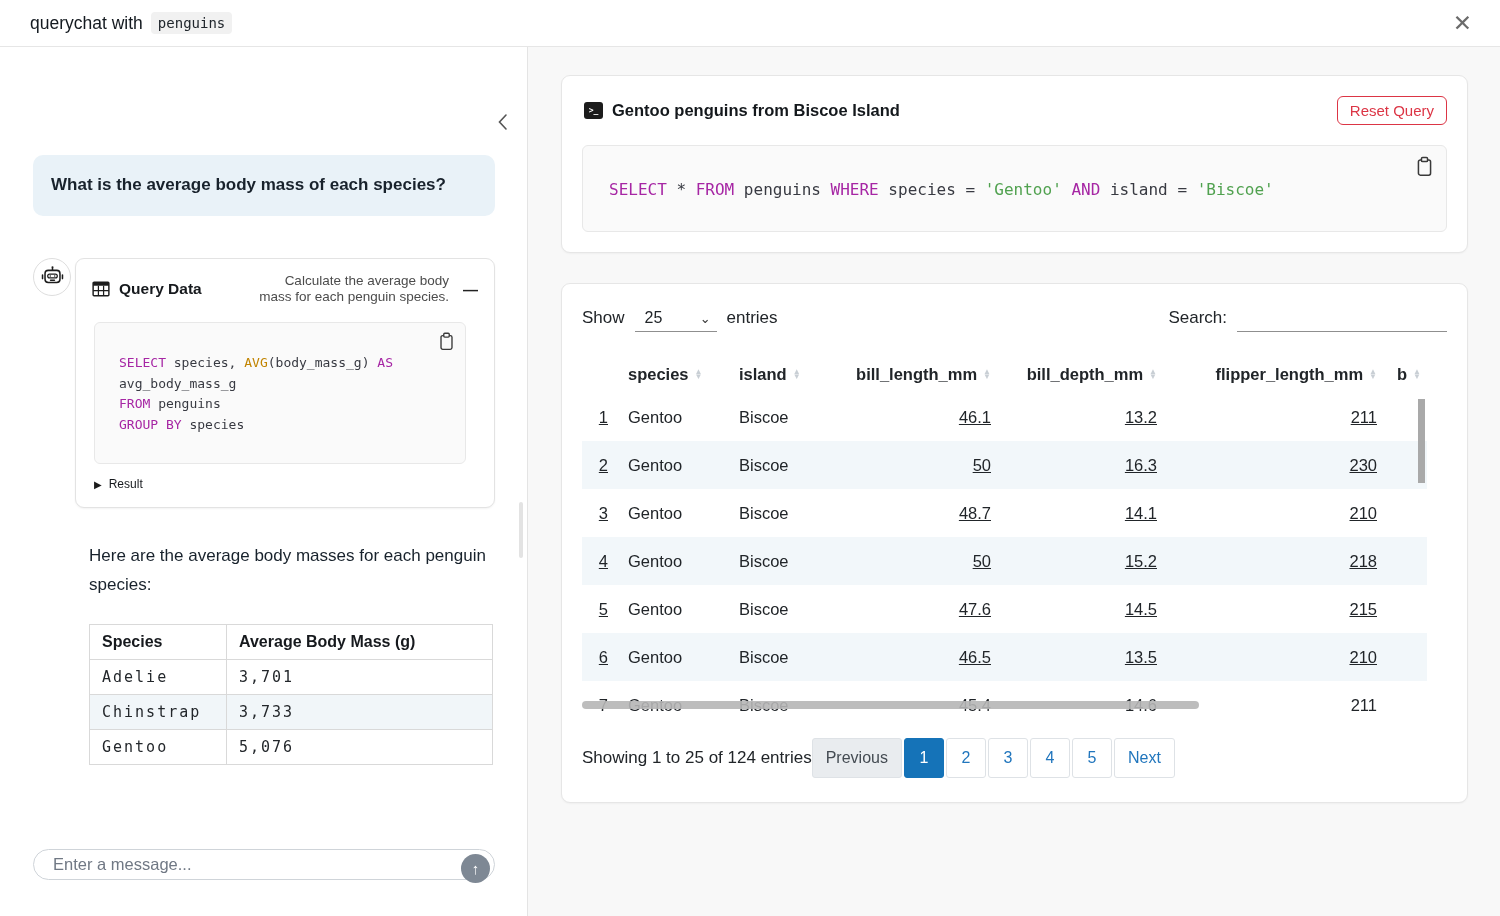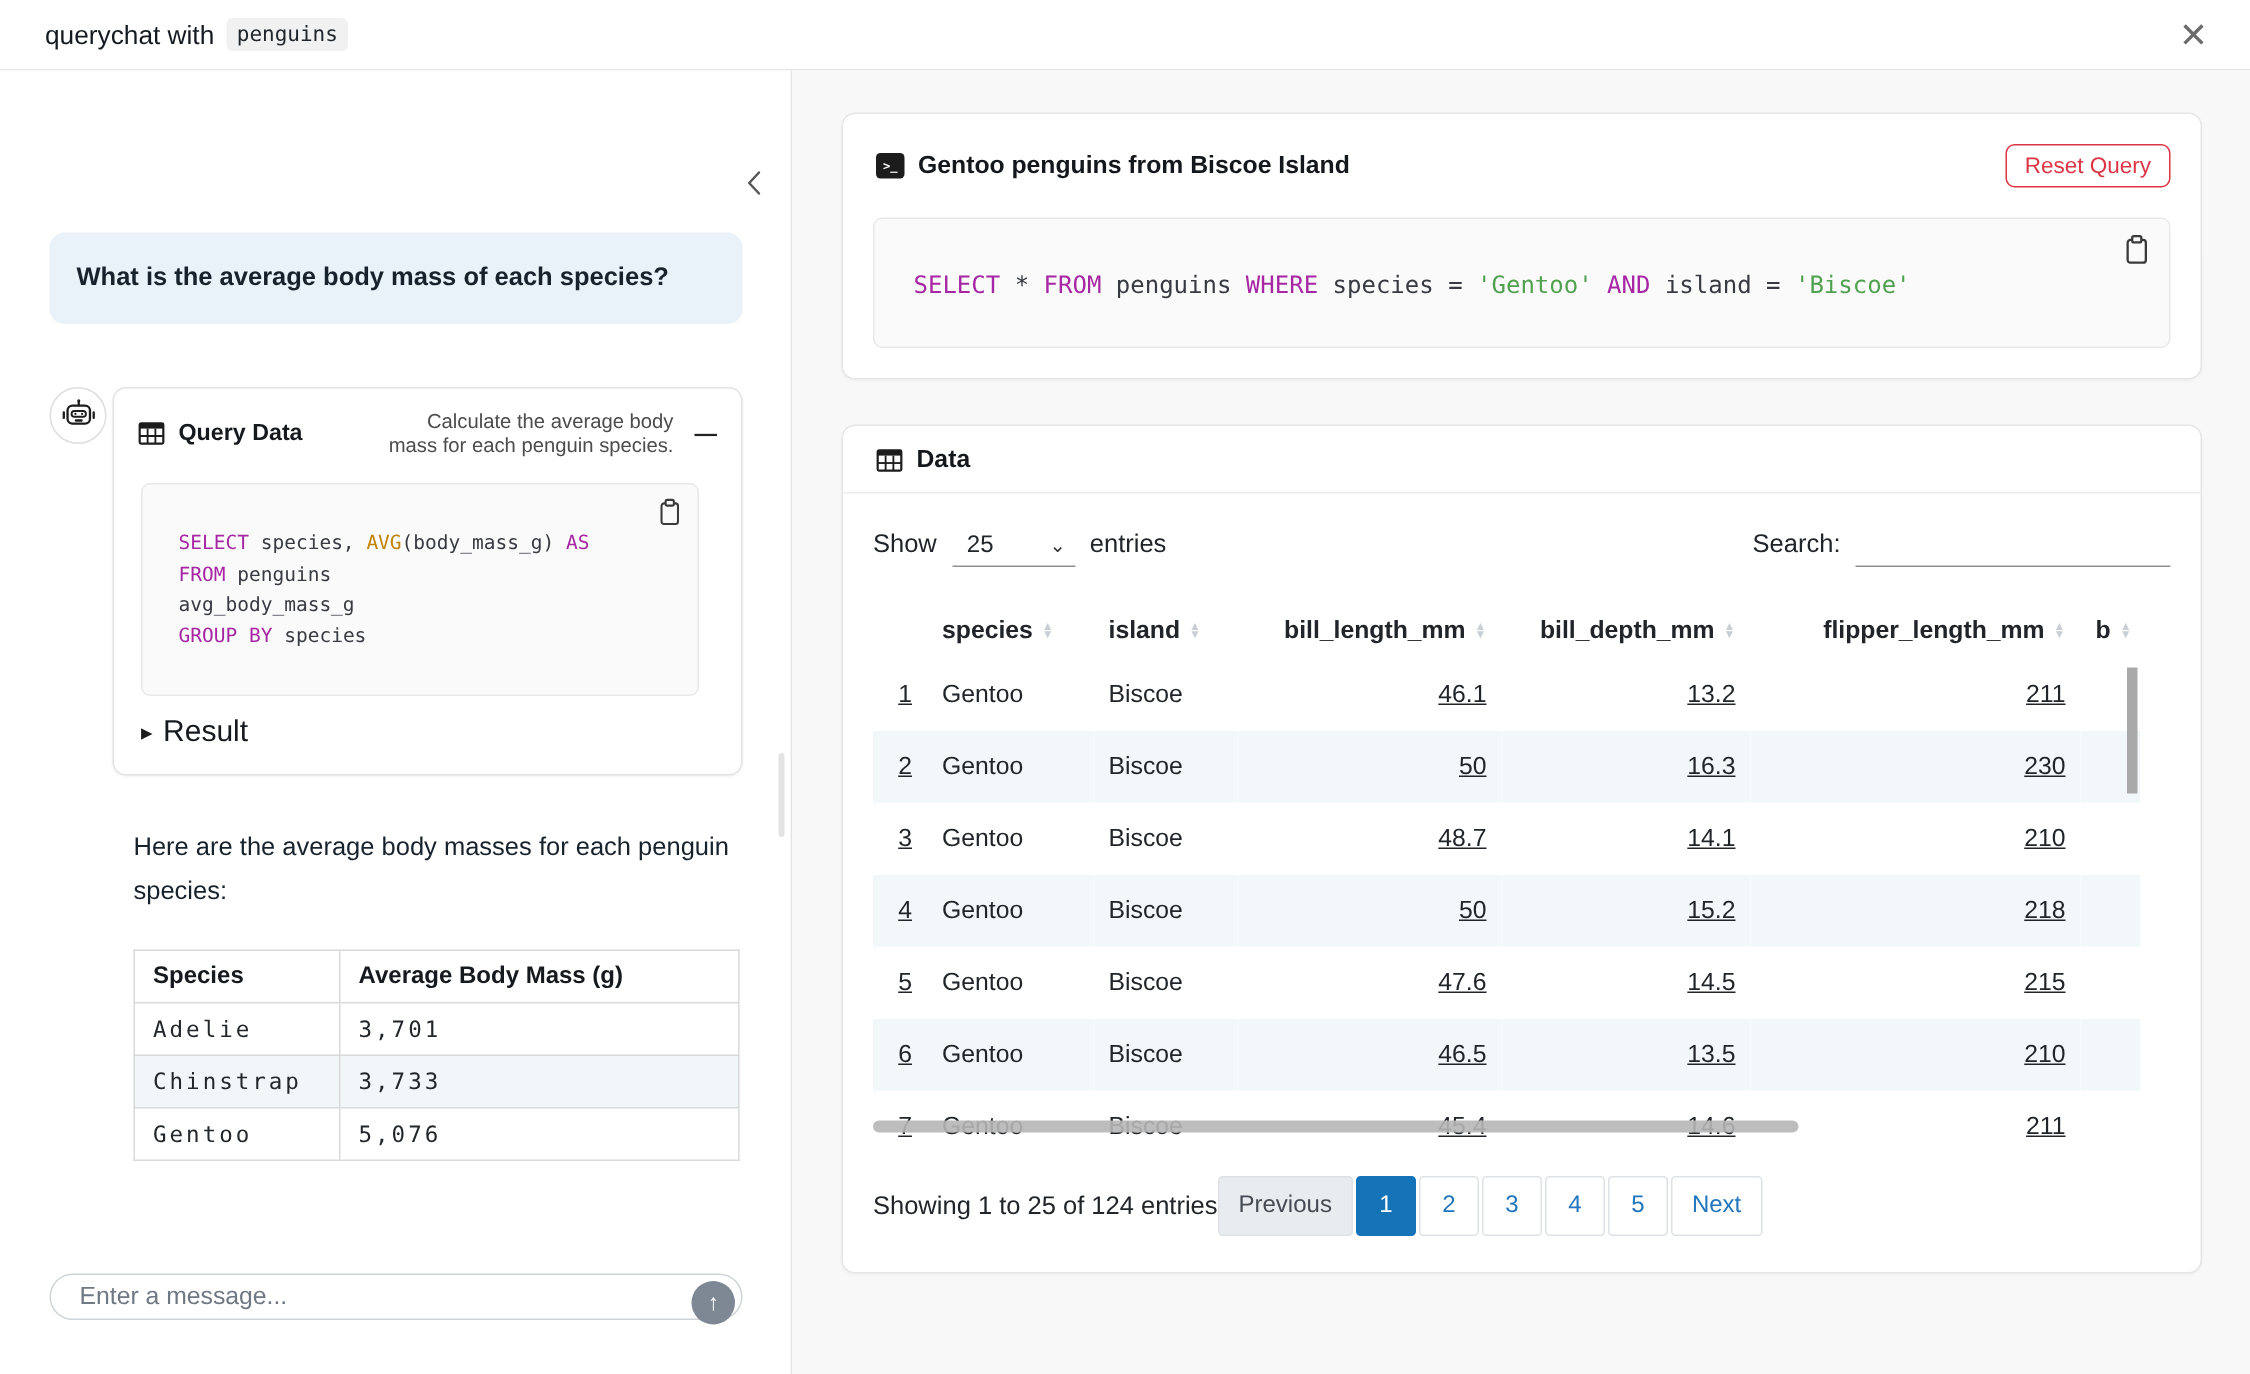--- a/index.html
+++ b/index.html
@@ -32,21 +32,21 @@
   .tool-title { font-size:15.5px; font-weight:700; color:#16191d; }
   .tool-subtitle { flex:1; text-align:right; font-size:13.5px; color:#4c4c4c; line-height:1.25; max-width:200px; margin-left:auto; }
   .minus-btn { background:none; border:none; cursor:pointer; font-size:15px; font-weight:700; color:#222; margin-left:12px; padding:2px; }
   .code-block { background:#fafafa; border:1px solid #e8e8e8; border-radius:6px; position:relative; font-family:"DejaVu Sans Mono", monospace; color:#383a42; }
   .code-block.small { margin:10px 28px 0 18px; padding:30px 4px 28px 24px; font-size:13px; line-height:1.58; }
   .code-line { white-space:pre; }
   .copy-btn { position:absolute; top:9px; right:10px; background:none; border:none; cursor:pointer; color:#3a3a3a; line-height:0; }
   .tok-kw { color:#a626a4; } .tok-fn { color:#c18401; } .tok-str { color:#50a14f; } .tok-pl { color:#383a42; }
   .result-toggle { display:flex; align-items:center; gap:7px; padding:13px 16px 16px 18px; cursor:pointer; }
   .result-marker { font-size:10px; color:#1b1b1b; }
-  .result-label { font-size:20px; color:#16191d; }
+  .result-label { font-size:12px; color:#16191d; }
 
   .answer-text { margin:34px 0 0 56px; font-size:17px; line-height:1.68; color:#18222c; max-width:404px; }
   .answer-table { margin:24px 0 0 56px; border-collapse:collapse; width:404px; }
   .answer-table th { font-size:16px; font-weight:700; text-align:left; padding:8px 12px; border:1px solid #d9d9d9; color:#16191d; }
   .answer-table td { font-family:"DejaVu Sans Mono", monospace; font-size:15px; letter-spacing:2px; padding:8px 12px; border:1px solid #d9d9d9; color:#23272b; }
   .answer-table th:first-child, .answer-table td:first-child { width:137px; }
   .answer-table tbody tr:nth-child(2) { background:#f1f6f9; }
 
   .composer { flex:0 0 auto; padding:0 32px 36px 33px; }
   .composer-inner { position:relative; }
@@ -154,22 +154,22 @@
 
             <div class="code-block small">
               <button class="copy-btn">
                 <svg class="icon" width="17" height="19" viewBox="0 0 16 18" fill="none" stroke="#3a3a3a" stroke-width="1.3">
                   <rect x="2.8" y="3.4" width="10.4" height="13" rx="1.6"></rect>
                   <rect x="5.4" y="1.2" width="5.2" height="3.6" rx="1" fill="#fafafa"></rect>
                 </svg>
               </button>
               <div>
                   <div class="code-line"><span class="tok-kw">SELECT</span><span class="tok-pl"> species, </span><span class="tok-fn">AVG</span><span class="tok-pl">(body_mass_g) </span><span class="tok-kw">AS</span></div>
+                  <div class="code-line"><span class="tok-pl">avg_body_mass_g</span></div>
                   <div class="code-line"><span class="tok-kw">FROM</span><span class="tok-pl"> penguins</span></div>
-                  <div class="code-line"><span class="tok-pl">avg_body_mass_g</span></div>
                   <div class="code-line"><span class="tok-kw">GROUP BY</span><span class="tok-pl"> species</span></div>
                 </div>
             </div>
 
             <div class="result-toggle">
               <span class="result-marker">▶</span>
               <span class="result-label">Result</span>
             </div>
           </div>
         </div>
@@ -225,30 +225,20 @@
               <rect x="5.4" y="1.2" width="5.2" height="3.6" rx="1" fill="#fafafa"></rect>
             </svg>
           </button>
           <div>
               <div class="code-line"><span class="tok-kw">SELECT</span><span class="tok-pl"> * </span><span class="tok-kw">FROM</span><span class="tok-pl"> penguins </span><span class="tok-kw">WHERE</span><span class="tok-pl"> species = </span><span class="tok-str">'Gentoo'</span><span class="tok-pl"> </span><span class="tok-kw">AND</span><span class="tok-pl"> island = </span><span class="tok-str">'Biscoe'</span></div>
             </div>
         </div>
       </section>
 
       <section class="card data-card">
-        <div class="data-card-header">
-          <svg class="icon" width="18" height="18" viewBox="0 0 16 16">
-            <rect x="1" y="2" width="14" height="3.1" fill="#1d1d1d"></rect>
-            <rect x="1" y="2" width="14" height="12" rx="0.8" fill="none" stroke="#1d1d1d" stroke-width="1.3"></rect>
-            <line x1="5.7" y1="5.1" x2="5.7" y2="14" stroke="#1d1d1d" stroke-width="1.1"></line>
-            <line x1="10.3" y1="5.1" x2="10.3" y2="14" stroke="#1d1d1d" stroke-width="1.1"></line>
-            <line x1="1" y1="9.5" x2="15" y2="9.5" stroke="#1d1d1d" stroke-width="1.1"></line>
-          </svg>
-          <h2 class="data-card-title">Data</h2>
-        </div>
 
         <div class="controls-row">
           <div class="show-group">
             <span>Show</span>
             <span class="length-select">
               <span>25</span>
               <span class="length-chevron">⌄</span>
             </span>
             <span>entries</span>
           </div>

